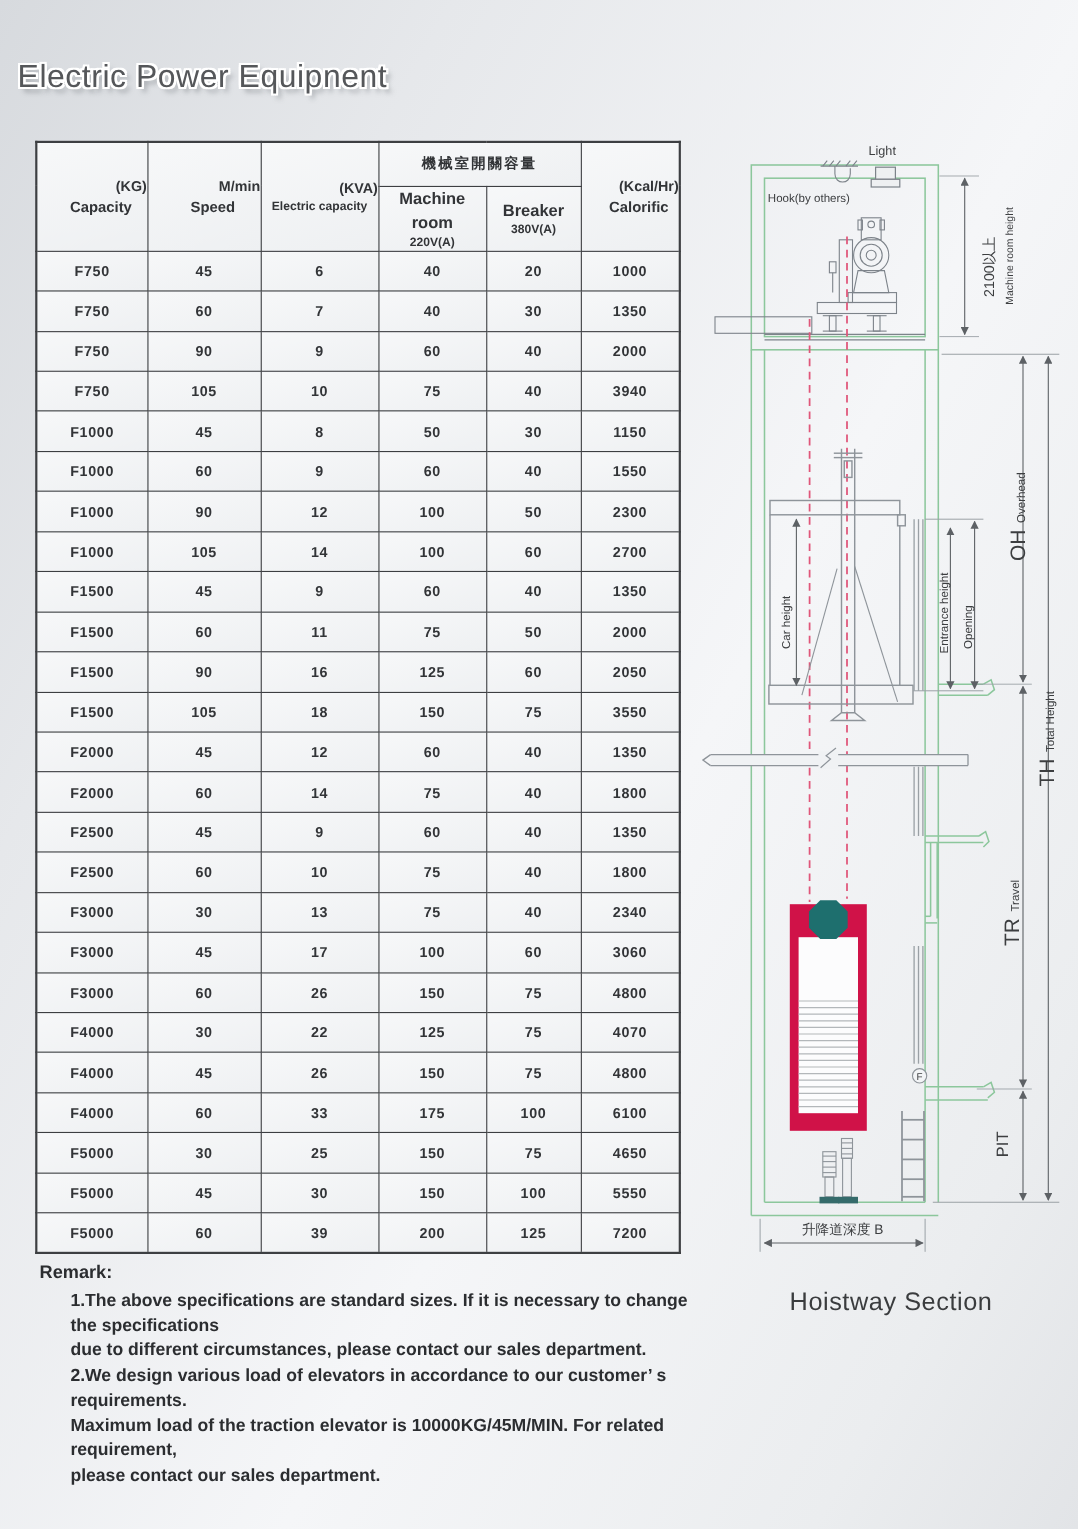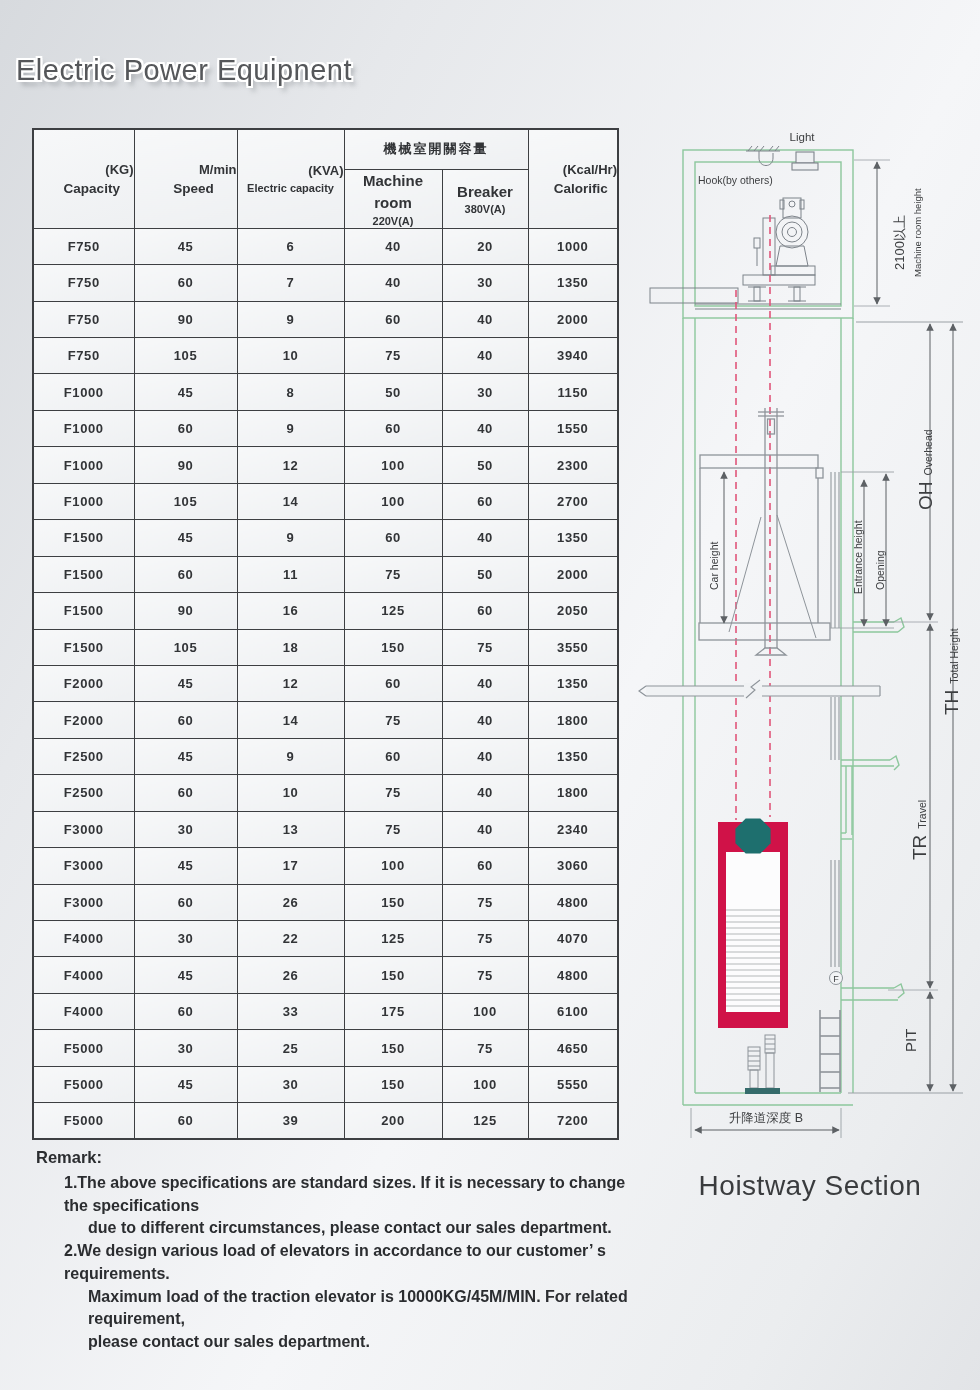--- a/index.html
+++ b/index.html
@@ -20,26 +20,26 @@
   table.spec tbody tr{height:36.44px;}
   table.spec td{font-size:13px;letter-spacing:.6px;}
   .hl1{font-size:13px;line-height:1.5;text-align:right;} .hl2{font-size:13.5px;line-height:1.3;padding-left:16px;}
   .hsm{font-size:11px;line-height:1.4;}
   .sub1{font-size:15px;line-height:1.5;} .sub2{font-size:11px;line-height:1.2;}
   .grp{font-size:13px;letter-spacing:2px;}
   
   .remark{position:absolute;left:36px;top:1148px;color:#2b2d30;width:600px;}
   .rtitle{font-size:16.5px;font-weight:bold;margin-bottom:5px;}
   .rline{font-size:16px;font-weight:bold;line-height:1.42;}
-  .ind1{margin-left:28px;} .ind2{margin-left:52px;}
+  .ind1{margin-left:28px;} .ind2{margin-left:28px;}
   
   .diagram{position:absolute;left:638px;top:120px;}
   svg text{font-family:"Liberation Sans",sans-serif;fill:#3c3e40;}
   .caption{position:absolute;left:640px;top:1170px;width:340px;text-align:center;
-           font-size:28px;color:#3a3c3e;letter-spacing:.5px;}
+           font-size:23px;color:#3a3c3e;letter-spacing:.5px;}
 </style>
 </head>
 <body>
 
 <div class="page">
 
   <div class="title">Electric Power Equipnent</div>
 
   <table class="spec">
     <colgroup>

